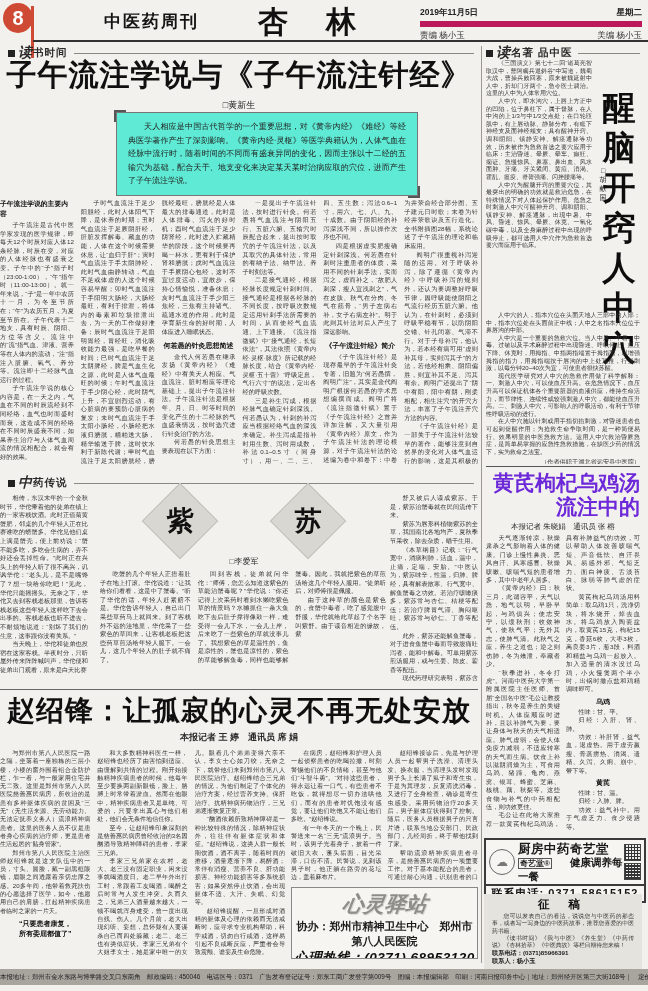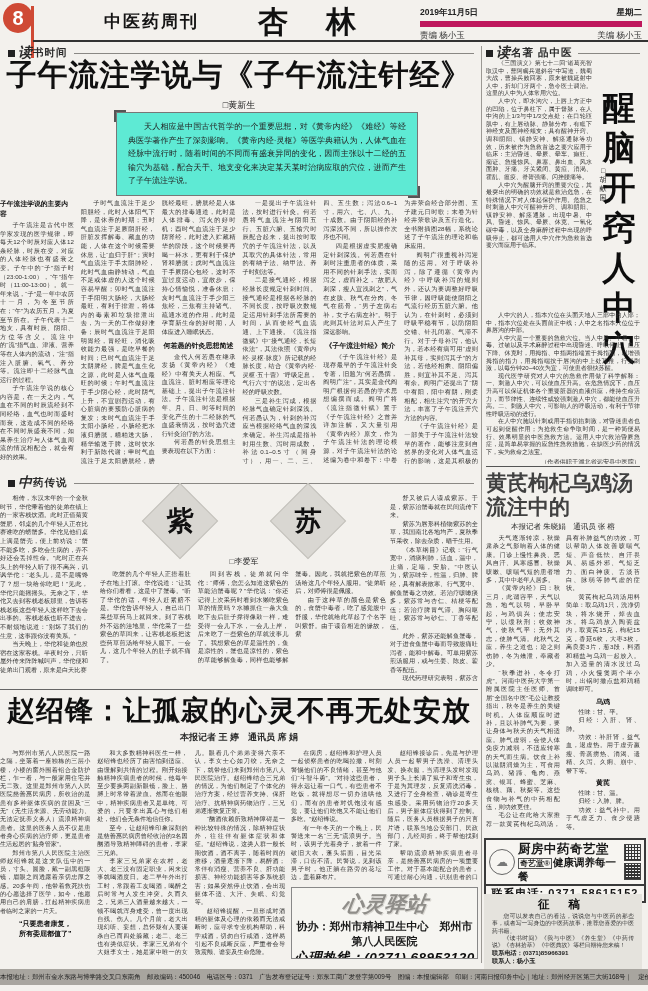--- a/index.html
+++ b/index.html
@@ -65,35 +65,35 @@
   .hl-phone{font-size:13.5px;font-weight:900;font-style:italic;color:#0e0e0e;letter-spacing:0.5px;}
   
   .renwen{position:absolute;left:486px;top:58px;width:154px;height:406px;}
   .rw-narrow{position:absolute;left:0;top:2px;width:106px;height:250px;overflow:hidden;}
   .rw-wide{position:absolute;left:0;top:254px;width:154px;height:152px;overflow:hidden;}
   .rw-narrow p,.rw-wide p{margin:0;font-size:6px;line-height:7.6px;text-align:justify;text-indent:2em;color:#333;}
   .vhead{position:absolute;right:0;top:30px;width:42px;font-family:"Liberation Serif","DejaVu Serif",serif;
          font-size:33px;line-height:40px;font-weight:900;word-break:break-all;text-align:center;color:#0d0d0d;}
   .vbyline{position:absolute;left:112px;top:108px;width:10px;font-size:7px;line-height:9px;word-break:break-all;text-align:center;color:#222;}
   .soup{position:absolute;left:486px;top:466px;width:154px;border-top:1px solid #555;padding-top:4px;}
-  .soup-h{ text-align:left;font-size:21px;font-weight:900;line-height:24px;color:#404040;}
+  .soup-h{ text-align:right;font-size:21px;font-weight:900;line-height:24px;color:#6d28d9;}
   .soup-by{text-align:center;font-size:7.5px;margin:3px 0 2px;}
   .soupbody{height:300px;column-count:2;column-gap:6px;overflow:hidden;}
   .soupbody p{margin:0;font-size:6.2px;line-height:8.4px;text-align:justify;text-indent:2em;color:#333;}
   .iname{font-size:7px;font-weight:bold;text-align:center;margin:3px 0 1px;color:#111;}
   .iline{margin:0;font-size:6.2px;line-height:8.4px;text-align:justify;text-indent:1em;color:#333;}
   
   .adbox{position:absolute;left:484px;top:838px;width:158px;border:2px solid #3a3a3a;background:#f7f5f1;}
   .ad-top{display:flex;align-items:center;padding:2px 3px;}
   .ad-logo{width:24px;height:24px;border:1.5px solid #666;border-radius:50%;text-align:center;line-height:24px;
            font-size:12px;color:#777;flex:0 0 auto;}
   .ad-mid{flex:1;margin-left:3px;}
   .ad-l1{font-size:12.5px;font-weight:900;letter-spacing:0.5px;color:#1a1a1a;line-height:14px;}
   .ad-l2{font-size:10.5px;font-weight:900;color:#1a1a1a;line-height:12px;}
-  .ad-brand{font-size:8px;border:1px solid #555;padding:0 1px;margin-right:1px;}
+  .ad-brand{font-size:8px;border:1px solid #555;padding:0 1px;margin-right:18px;}
   .ad-qrs{display:flex;flex-direction:column;gap:2px;}
   .qr{width:15px;height:15px;border:1px solid #444;
       background:repeating-linear-gradient(0deg,#333 0 1.5px,transparent 1.5px 3px),
                  repeating-linear-gradient(90deg,#333 0 1.5px,#eee 1.5px 3px);}
   .ad-phone{border-top:2px solid #3a3a3a;text-align:center;font-size:11px;font-weight:bold;line-height:15px;
             letter-spacing:1px;color:#161616;}
   
   .contrib{position:absolute;left:484px;top:894px;width:158px;height:78px;background:#e5e3dd;padding:3px 8px;box-sizing:border-box;overflow:hidden;}
   .ct-title{text-align:center;font-size:11.5px;font-weight:bold;letter-spacing:8px;color:#111;margin-bottom:1px;}
   .contrib p{margin:0;font-size:5.8px;line-height:7.3px;text-align:justify;text-indent:2em;color:#333;

